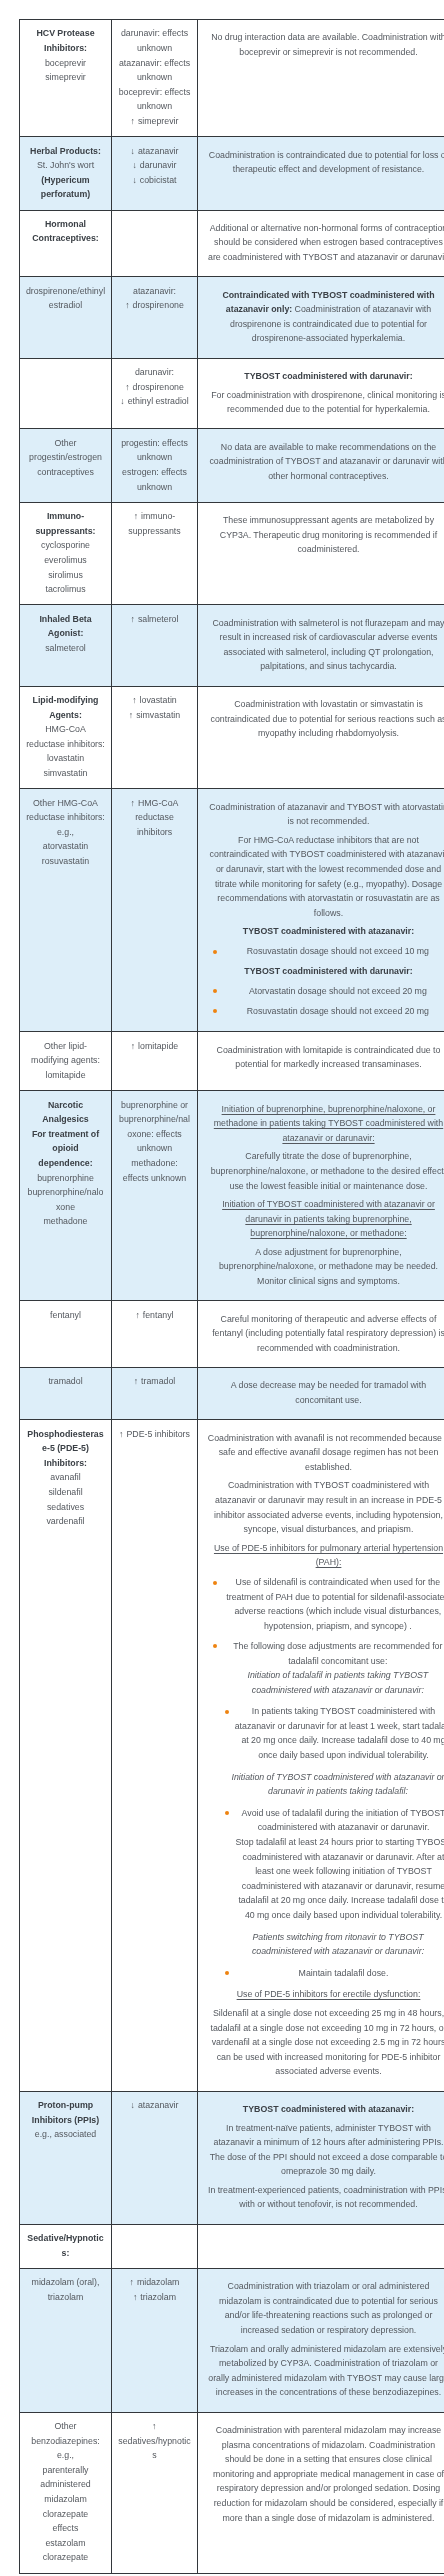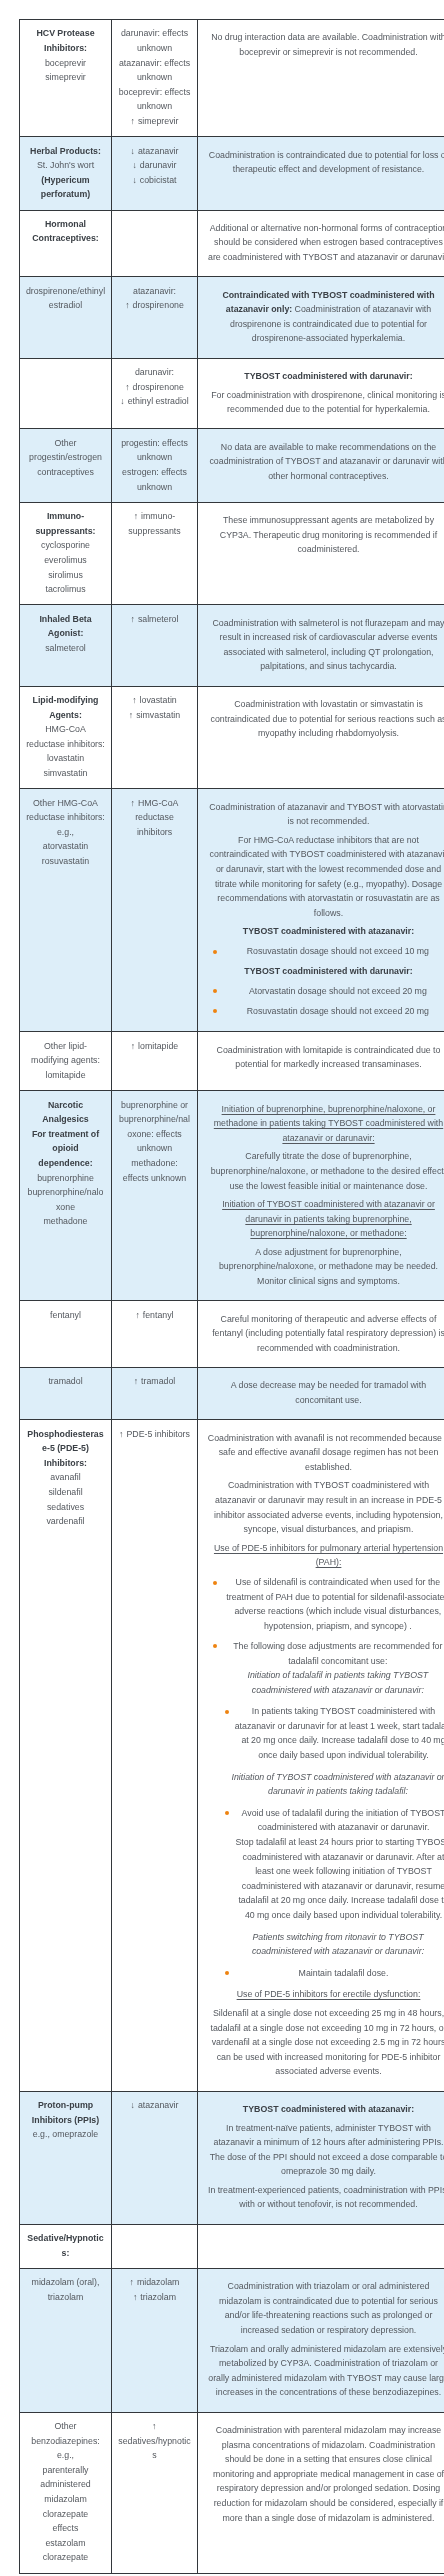--- a/index.html
+++ b/index.html
@@ -286,21 +286,21 @@
             <div class="blk blk-bullet2"><span class="dot"></span><span class="txt"><span>Avoid use of tadalafil during the initiation of TYBOST coadministered with atazanavir or darunavir.</span><br><span>Stop tadalafil at least 24 hours prior to starting TYBOST coadministered with atazanavir or darunavir. After at least one week following initiation of TYBOST coadministered with atazanavir or darunavir, resume tadalafil at 20 mg once daily. Increase tadalafil dose to 40 mg once daily based upon individual tolerability.</span></span></div>
             <div class="blk blk-ip"><span class="txt"><span class="it">Patients switching from ritonavir to TYBOST coadministered with atazanavir or darunavir:</span></span></div>
             <div class="blk blk-bullet2"><span class="dot"></span><span class="txt"><span>Maintain tadalafil dose.</span></span></div>
             <div class="blk blk-p"><span class="txt"><span class="ul">Use of PDE-5 inhibitors for erectile dysfunction:</span></span></div>
             <div class="blk blk-p"><span class="txt"><span>Sildenafil at a single dose not exceeding 25 mg in 48 hours, tadalafil at a single dose not exceeding 10 mg in 72 hours, or vardenafil at a single dose not exceeding 2.5 mg in 72 hours can be used with increased monitoring for PDE-5 inhibitor associated adverse events.</span></span></div>
           </td>
         </tr>
         <tr class="row bg-blue">
           <td class="cell drug-cell">
             <div class="line bold">Proton-pump Inhibitors (PPIs)</div>
-            <div class="line">e.g., omeprazole</div>
+            <div class="line">e.g., associated</div>
           </td>
           <td class="cell effect-cell">
             <div class="line"><span class="arrow">↓</span> atazanavir</div>
           </td>
           <td class="cell comment-cell">
             <div class="blk blk-p"><span class="txt"><span class="bold">TYBOST coadministered with atazanavir:</span></span></div>
             <div class="blk blk-p"><span class="txt"><span>In treatment-naïve patients, administer TYBOST with atazanavir a minimum of 12 hours after administering PPIs. The dose of the PPI should not exceed a dose comparable to omeprazole 30 mg daily.</span></span></div>
             <div class="blk blk-p"><span class="txt"><span>In treatment-experienced patients, coadministration with PPIs, with or without tenofovir, is not recommended.</span></span></div>
           </td>
         </tr>

